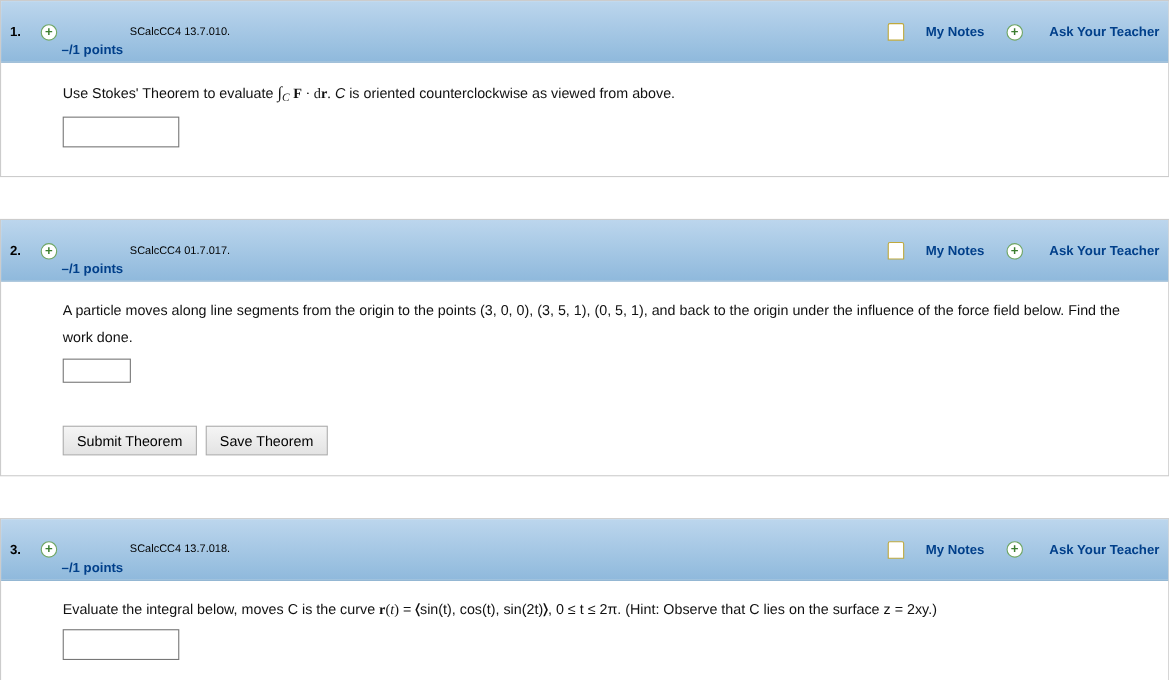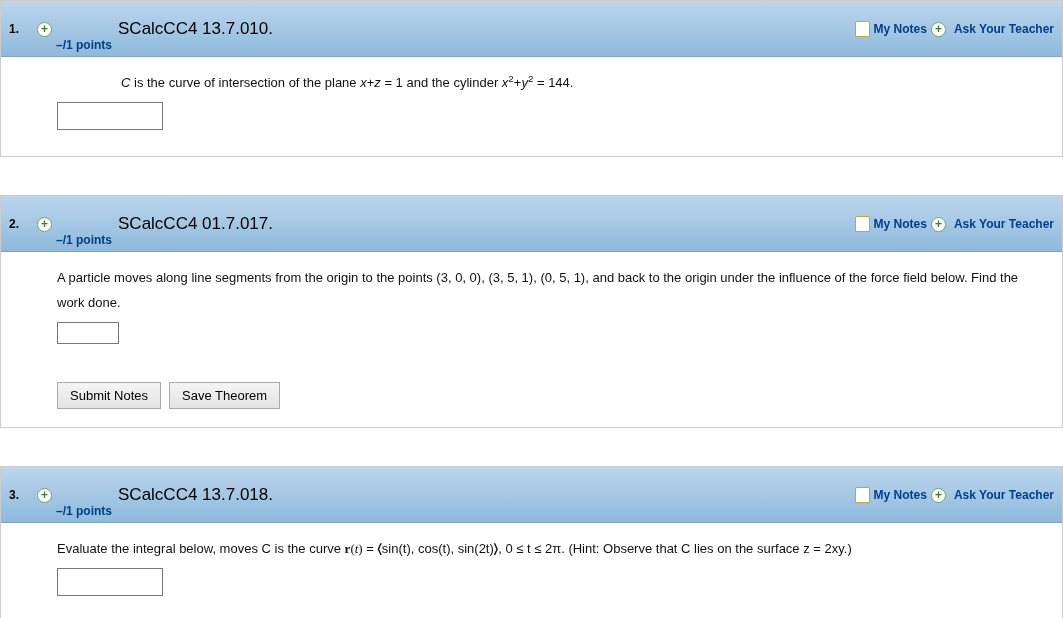--- a/index.html
+++ b/index.html
@@ -47,28 +47,28 @@
     margin-right: 4px;
   }
   .points {
     color: #003f8a;
     font-size: 12px;
     font-weight: bold;
     margin-top: 32px;
   }
   .qid {
     color: #000;
-    font-size: 17px;
+    font-size: 10px;
     margin-left: 6px;
   }
   .header-right {
     margin-left: auto;
     display: flex;
     align-items: center;
-    gap: 4px;
+    gap: 20px;
   }
   .note-icon {
     display: inline-block;
     width: 13px;
     height: 14px;
     background: #fff;
     border: 1px solid #bfa93d;
     border-radius: 2px 2px 0 0;
     position: relative;
   }
@@ -129,22 +129,22 @@
     <span class="points">–/1 points</span>
     <span class="qid">SCalcCC4 13.7.010.</span>
     <div class="header-right">
       <span class="note-icon"></span>
       <span class="link-notes">My Notes</span>
       <span class="plus-circle">+</span>
       <span class="link-ask">Ask Your Teacher</span>
     </div>
   </div>
   <div class="qbody">
-    <div class="indent">
-      <span class="ital">C</span> is the curve of intersection of the plane <span class="ital">x</span>+<span class="ital">z</span> = 1 and the cylinder <span class="ital">x</span><sup>2</sup>+<span class="ital">y</span><sup>2</sup><span> = 144.</span>
+    <div>
+      <span>Use Stokes' Theorem to evaluate </span><span class="formula"><span class="intsym">∫</span><span class="subc">C</span> <span class="bold">F</span> · d<span class="bold">r</span>.</span> <span class="ital">C</span><span> is oriented counterclockwise as viewed from above.</span>
     </div>
     <div>
       <span class="answer-box"></span>
     </div>
   </div>
 </div>
 
 <div class="question">
   <div class="qheader">
     <span class="qnum">2.</span>
@@ -157,21 +157,21 @@
       <span class="plus-circle">+</span>
       <span class="link-ask">Ask Your Teacher</span>
     </div>
   </div>
   <div class="qbody">
     <div>A particle moves along line segments from the origin to the points (3, 0, 0), (3, 5, 1), (0, 5, 1), and back to the origin under the influence of the force field below. Find the work done.</div>
     <div>
       <span class="answer-box small"></span>
     </div>
     <div class="btn-row">
-      <button class="btn">Submit Notes</button>
+      <button class="btn">Submit Theorem</button>
       <button class="btn">Save Theorem</button>
     </div>
   </div>
 </div>
 
 <div class="question" style="margin-bottom:0;">
   <div class="qheader">
     <span class="qnum">3.</span>
     <span class="plus-circle">+</span>
     <span class="points">–/1 points</span>

